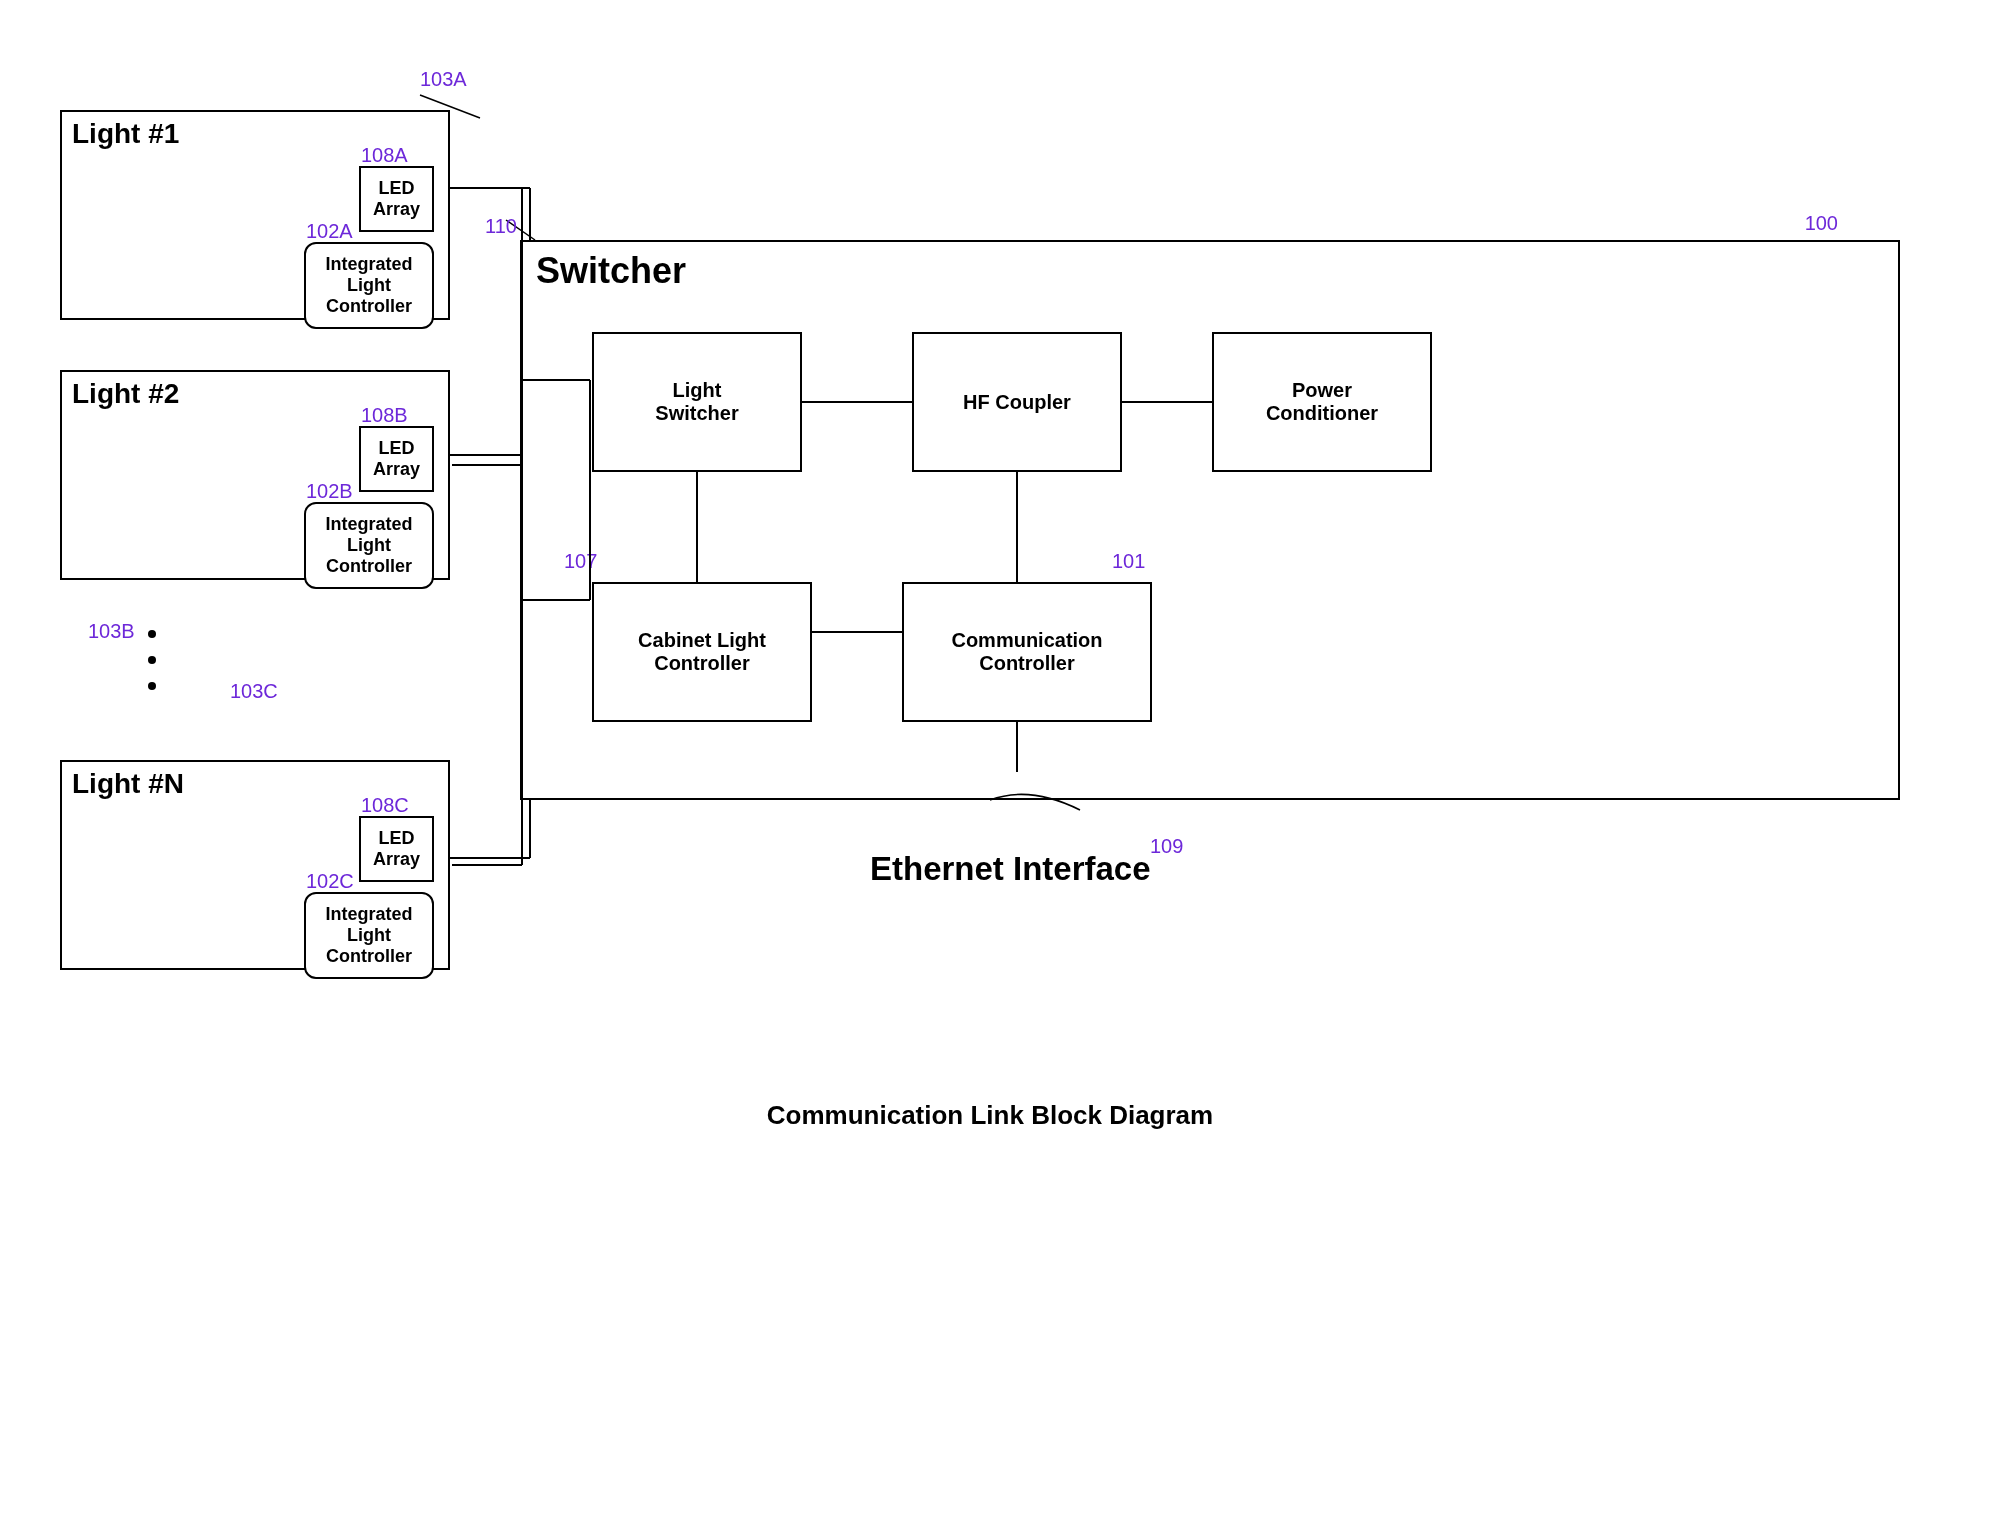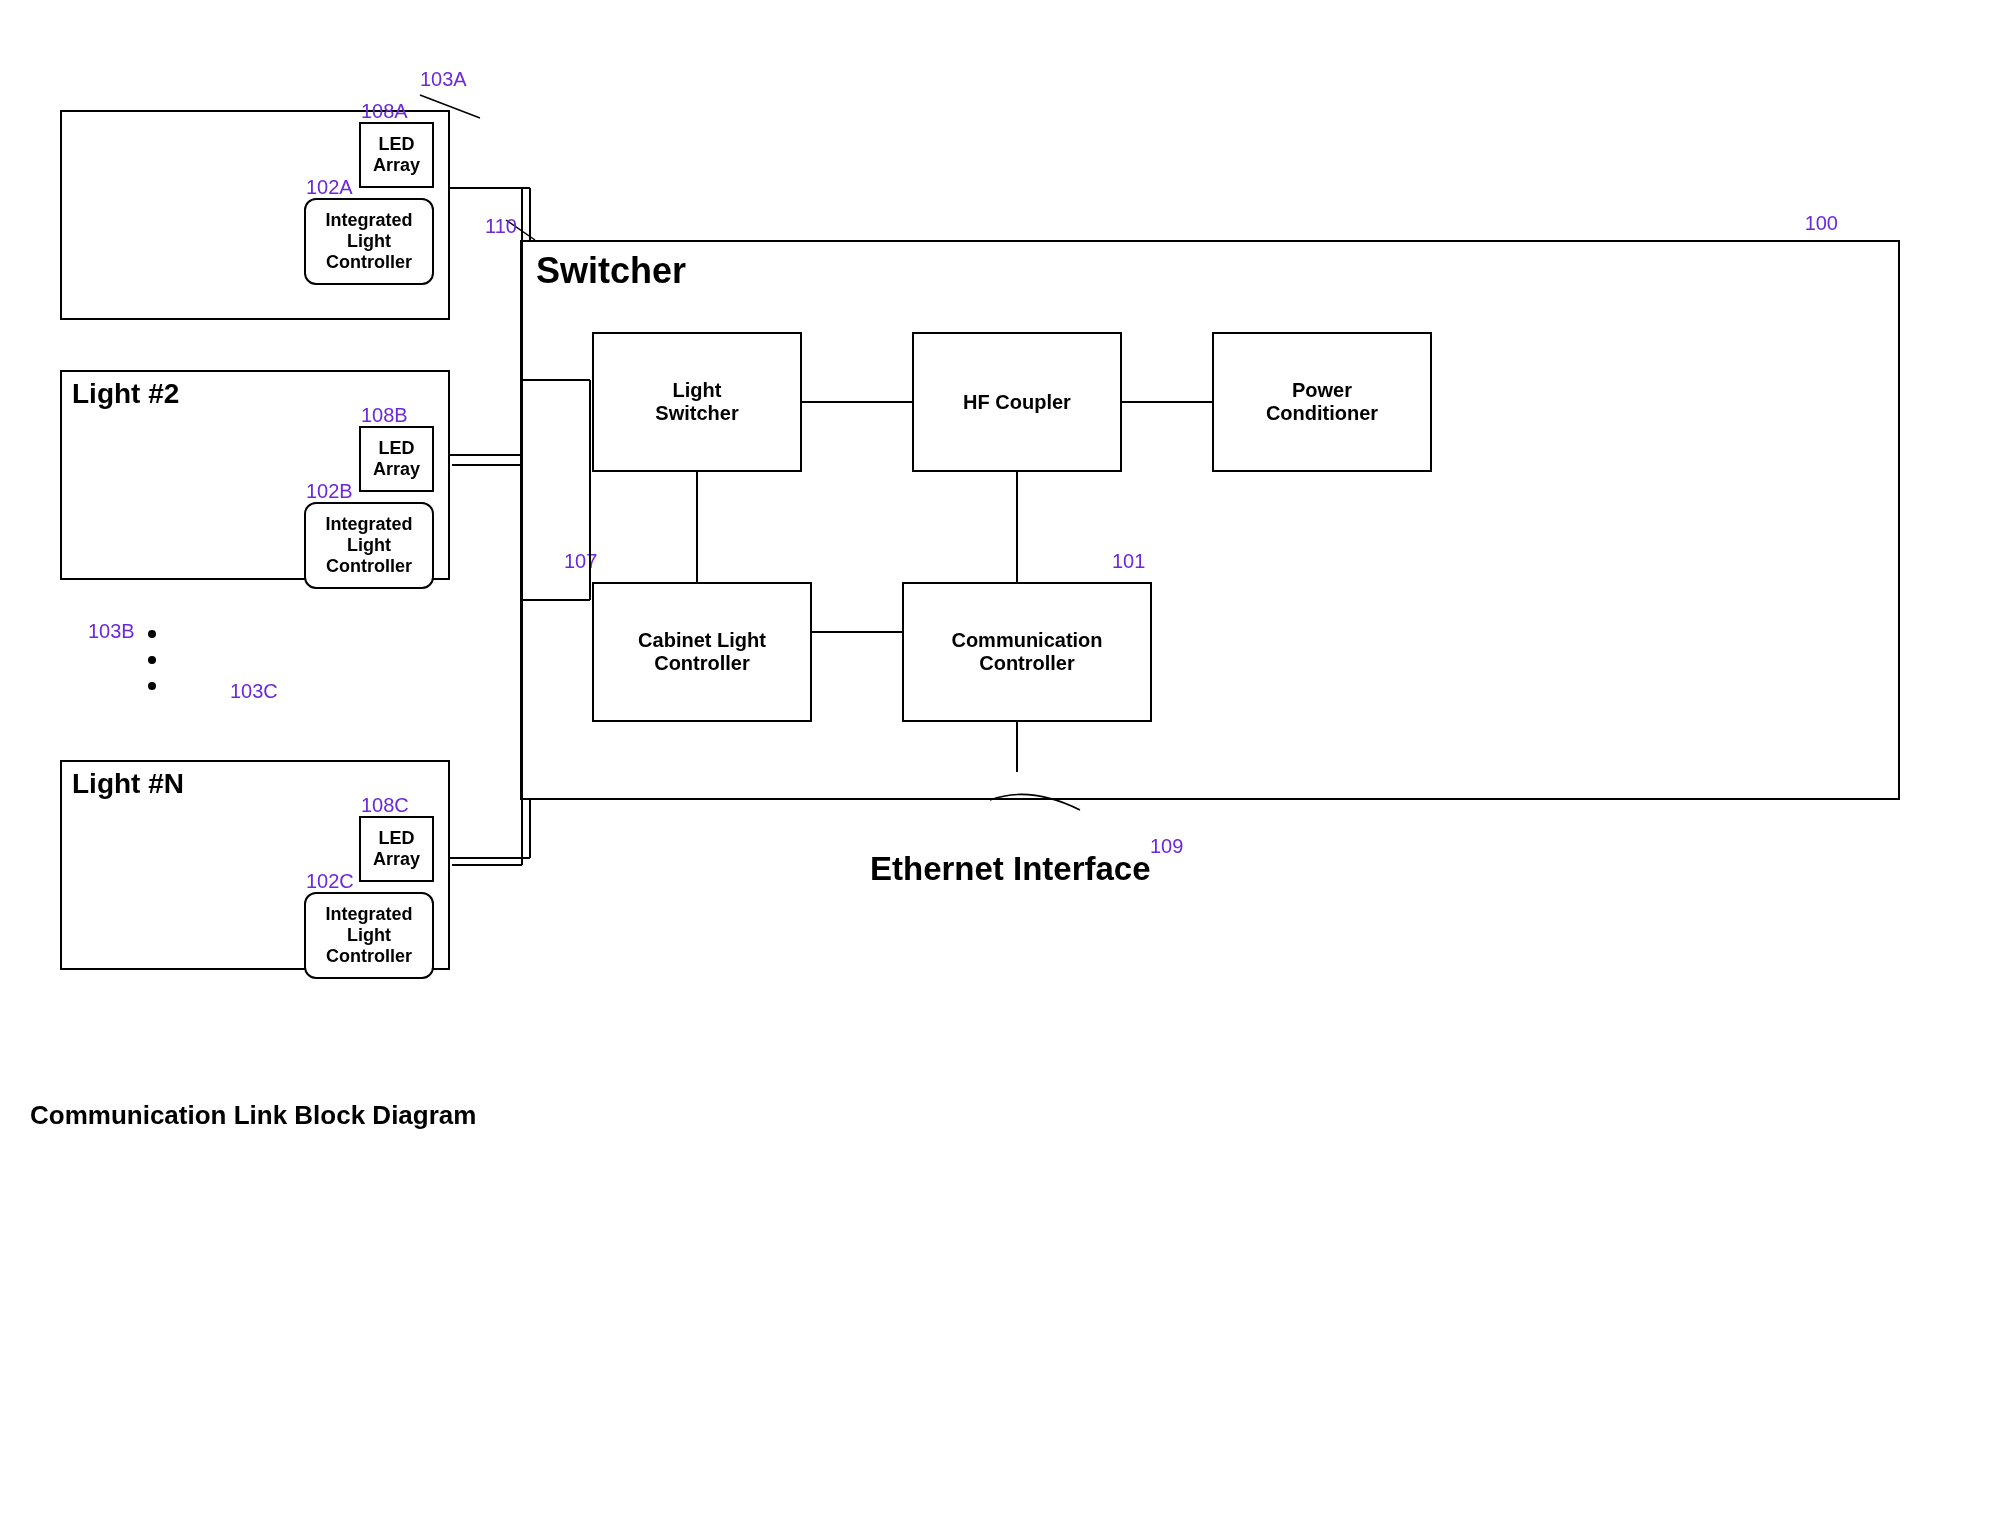--- a/index.html
+++ b/index.html
@@ -119,20 +119,21 @@
       position: absolute;
       font-size: 33px;
       font-weight: bold;
     }
 
     
     .diagram-title {
       position: absolute;
       font-size: 26px;
       font-weight: bold;
+      text-align: center;
       width: 100%;
     }
   </style>
 </head>
 <body>
 
 <div class="diagram-container">
 
   <svg class="connector-svg" xmlns="http://www.w3.org/2000/svg">
 
@@ -158,20 +159,21 @@
     <line x1="830" y1="565" x2="870" y2="565" stroke="#000" stroke-width="2"></line>
 
     <line x1="970" y1="675" x2="970" y2="740" stroke="#000" stroke-width="2"></line>
 
     <line x1="390" y1="55" x2="450" y2="78" stroke="#000" stroke-width="1.5"></line>
 
     <line x1="476" y1="180" x2="505" y2="200" stroke="#000" stroke-width="1.5"></line>
   </svg>
 
   <div class="light-box" style="top:70px; left:30px; width:390px; height:210px;">
+    <div class="light-title">Light #1</div>
     <div class="light-inner">
       <div style="position:relative;">
         <span class="ref-label" style="top:-22px; left:2px;">108A</span>
         <div class="inner-box">LED<br>Array</div>
       </div>
       <div style="position:relative; margin-left:14px;">
         <span class="ref-label" style="top:-22px; left:2px;">102A</span>
         <div class="inner-box wide">Integrated<br>Light<br>Controller</div>
       </div>
     </div>

